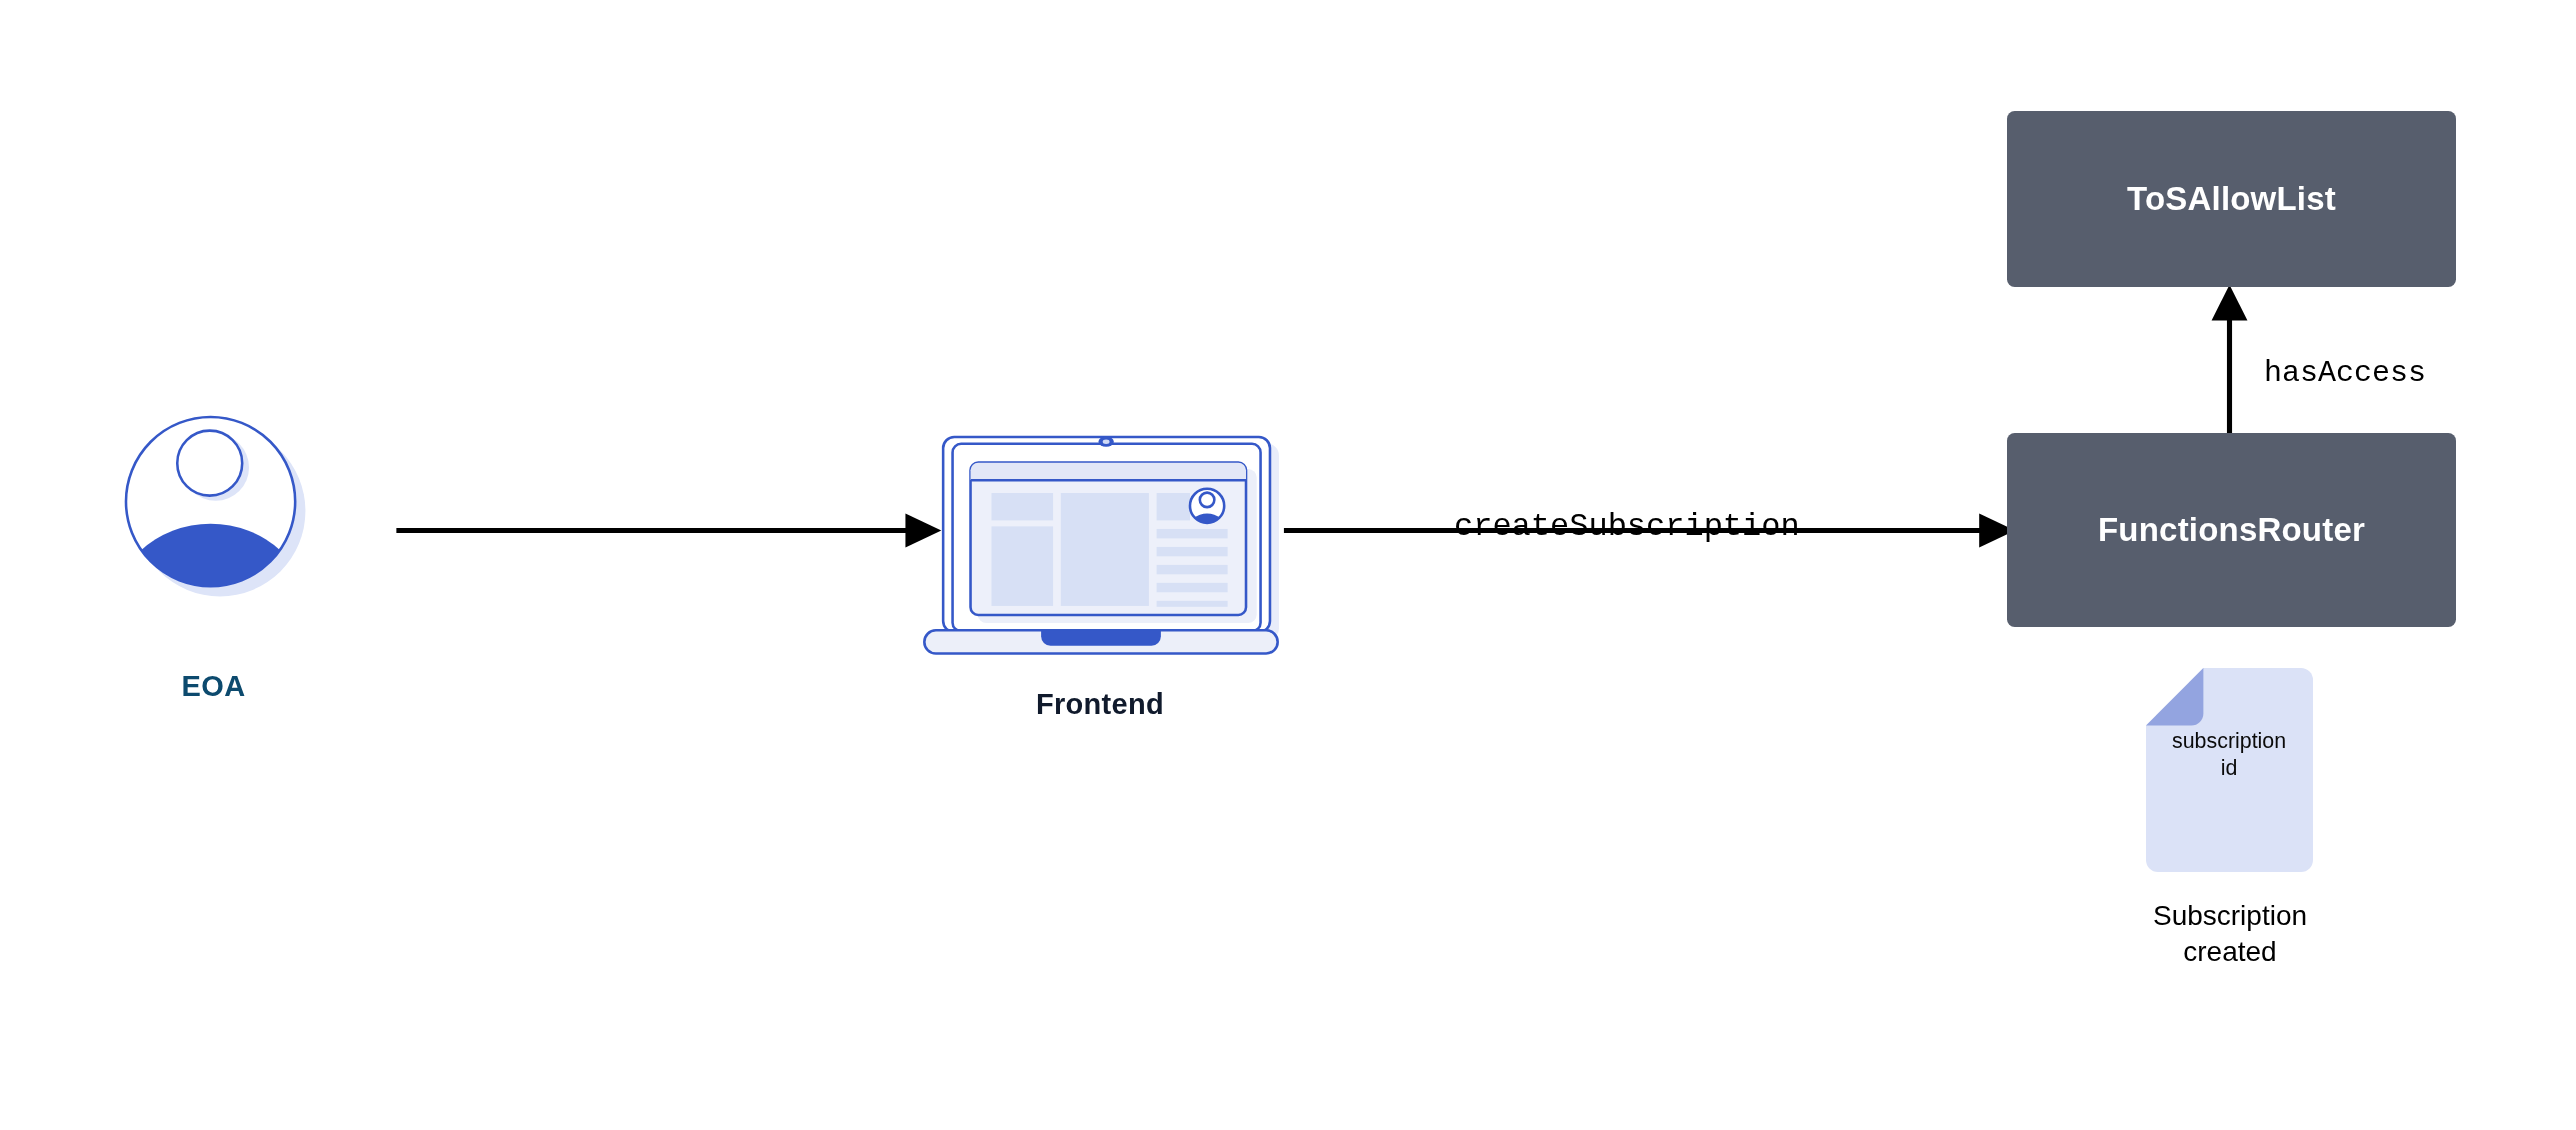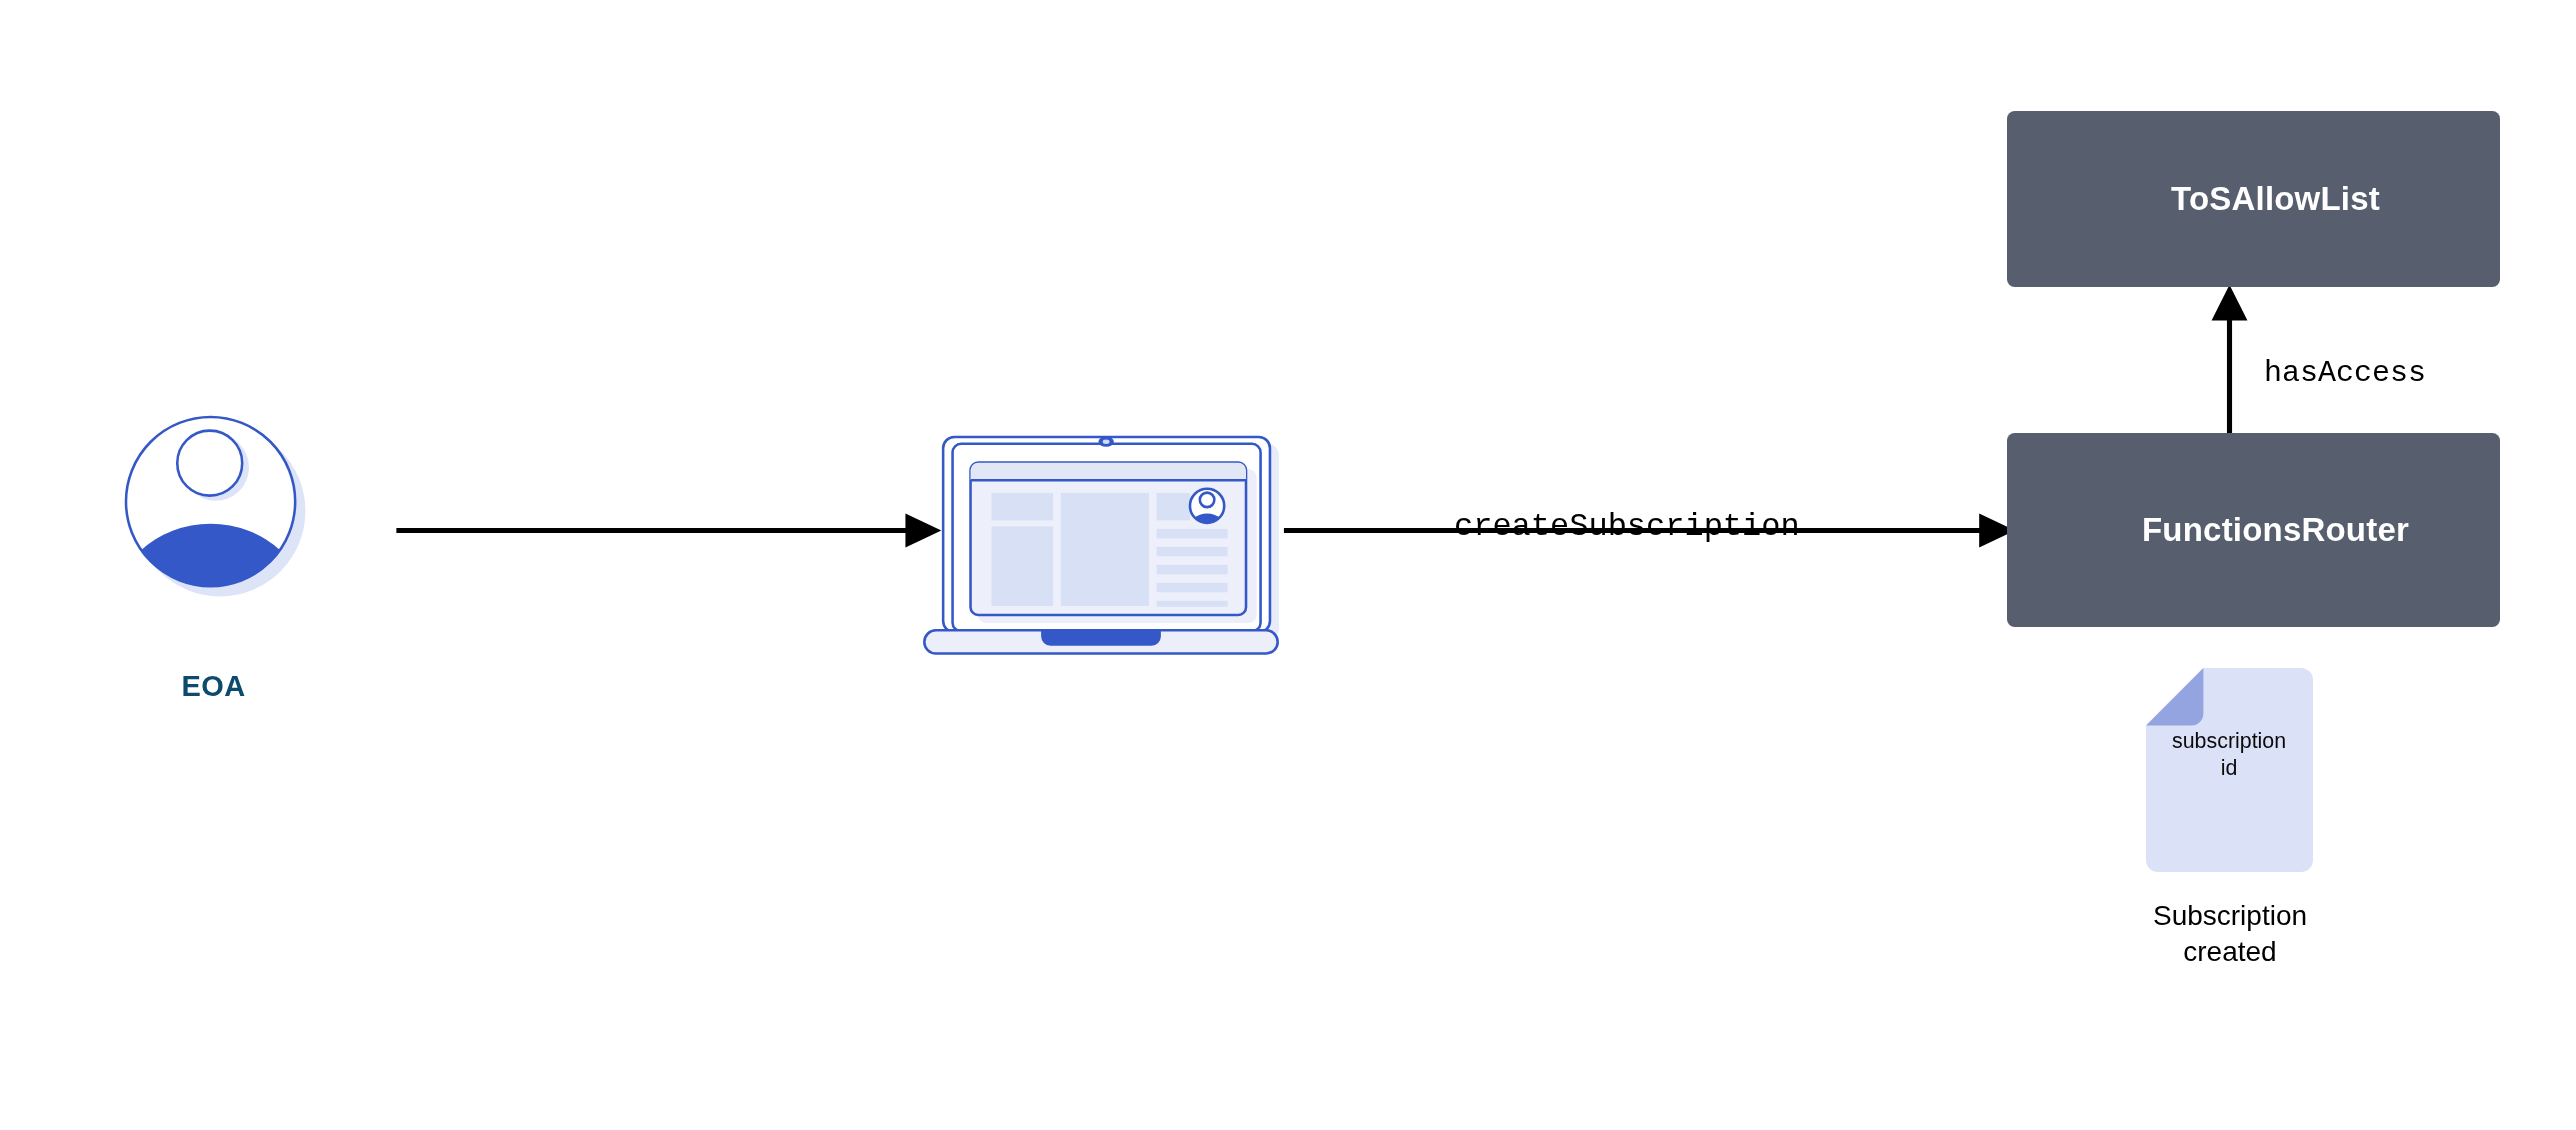--- a/index.html
+++ b/index.html
@@ -82,21 +82,20 @@
     position: absolute;
     background: #575e6d;
     border-radius: 7.7px;
     display: flex;
     align-items: center;
     justify-content: center;
     color: #ffffff;
     font-size: 33px;
     font-weight: bold;
     letter-spacing: 0.2px;
-    padding-left: 44px;
   }
   #box-tos-allow-list { left: 2007px; top: 111px; width: 449px; height: 176px; }
   #box-functions-router { left: 2007px; top: 433px; width: 449px; height: 194px; }
 
   
   #subscription-node { left: 2146px; top: 668px; width: 274px; height: 291px; padding-left: 48px; }
   #subscription-doc { position: absolute; left: 0px; top: 0px; width: 167px; height: 204px; }
   #subscription-doc-text {
     position: absolute;
     left: 5.1px; top: 60px;
@@ -179,20 +178,21 @@
           <circle cx="334" cy="91" r="20"></circle>
         </clipPath>
       <g clip-path="url(#chip-clip)">
         <ellipse cx="334" cy="118" rx="22" ry="18" fill="#3558c8"></ellipse>
       </g>
       <circle cx="334" cy="84" r="8.5" fill="#ffffff" stroke="#3558c8" stroke-width="3"></circle>
 
       <rect x="3.5" y="236.5" width="413" height="27" rx="13.5" fill="#eceff9" stroke="#3558c8" stroke-width="3"></rect>
       <path d="M140 236.5 h140 v7 a11 11 0 0 1 -11 11 h-118 a11 11 0 0 1 -11 -11 z" fill="#3558c8"></path>
     </svg>
+    <div id="frontend-label">Frontend</div>
   </div>
 
   <svg class="arrow-svg" id="arrow-eoa-frontend" viewBox="0 0 640 48">
     <line x1="2" y1="24" x2="600" y2="24" stroke="#000000" stroke-width="6"></line>
     <polygon points="598,4 640,24 598,44" fill="#000000"></polygon>
   </svg>
 
   <svg class="arrow-svg" id="arrow-frontend-router" viewBox="0 0 860 48">
     <line x1="2" y1="24" x2="818" y2="24" stroke="#000000" stroke-width="6"></line>
     <polygon points="816,4 858,24 816,44" fill="#000000"></polygon>

